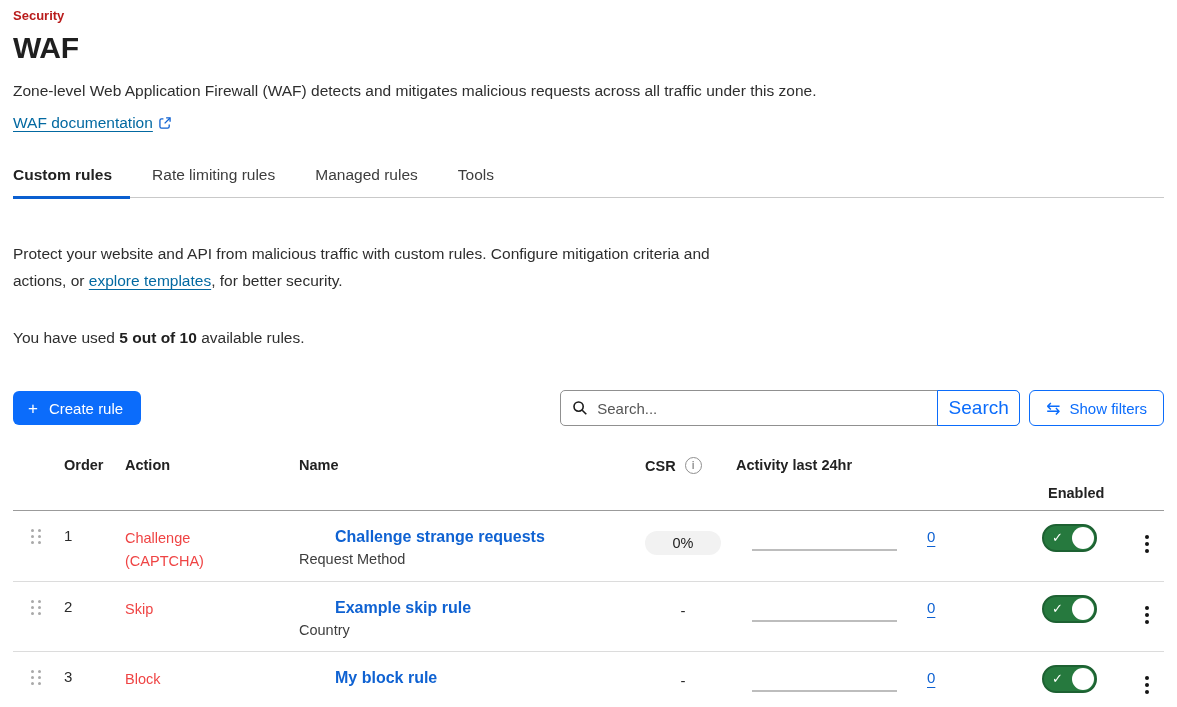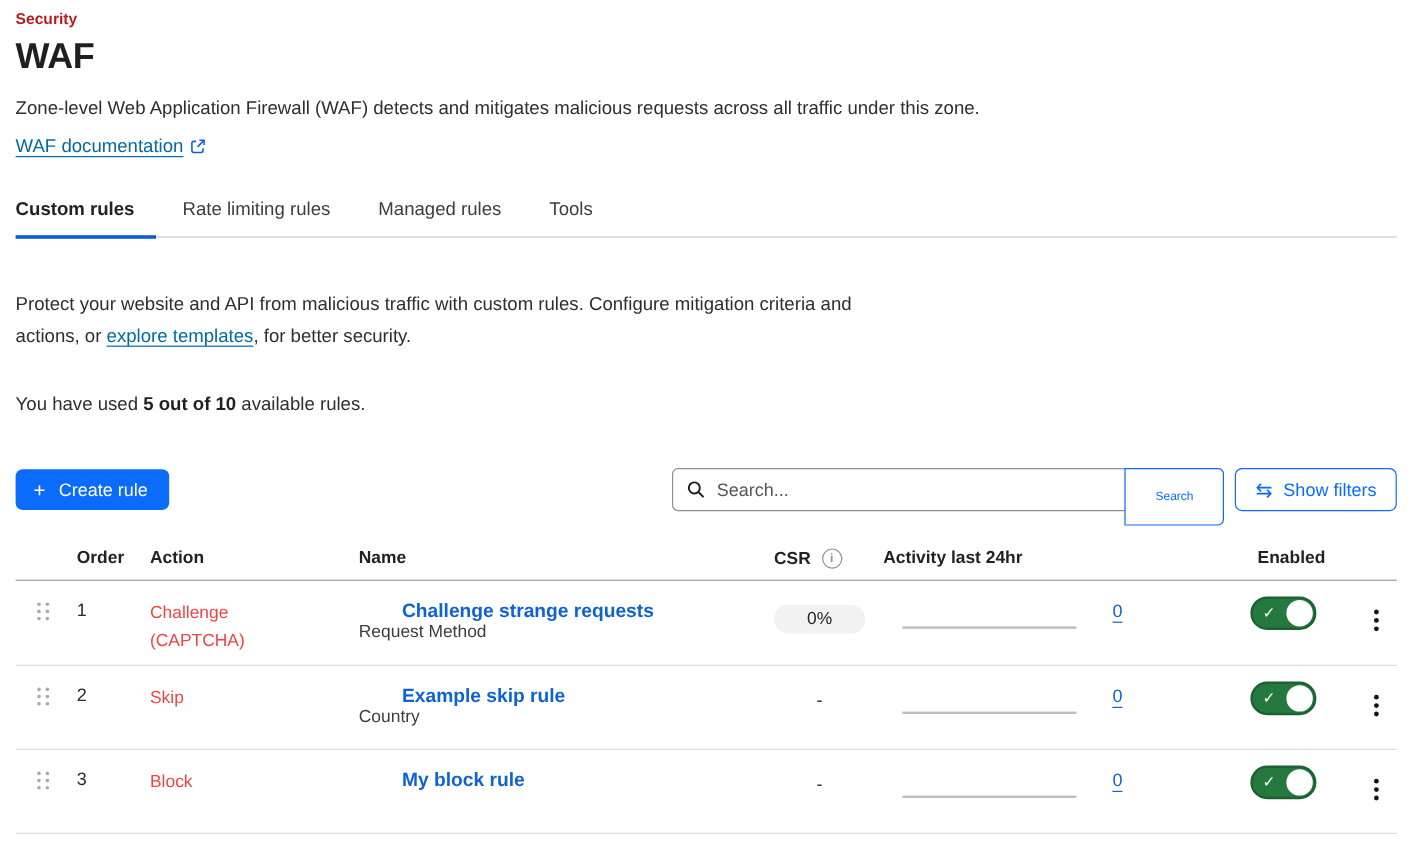--- a/index.html
+++ b/index.html
@@ -41,57 +41,57 @@
   .spacer { flex:1; }
   .search-group { position:relative; width:460px; height:36px; }
   .search-group input {
     box-sizing:border-box; width:100%; height:100%;
     border:1px solid #909090; border-radius:5px;
     padding:0 95px 0 36px; font-size:15px; color:#a21caf; font-family:inherit; outline:none;
   }
   .search-group input::placeholder { color:#565656; }
   .search-icon { position:absolute; left:12px; top:10px; }
   .search-btn {
-    position:absolute; right:0; top:0; height:48px; width:83px; box-sizing:border-box;
+    position:absolute; right:0; top:0; height:36px; width:83px; box-sizing:border-box;
     border:1.5px solid #0b6cfb; border-radius:0 5px 5px 0; background:#fff;
-    color:#0b6cfb; font-size:10px; cursor:pointer; font-family:inherit;
+    color:#0b6cfb; font-size:19px; cursor:pointer; font-family:inherit;
   }
   .filters-btn {
     display:inline-flex; align-items:center; gap:9px; margin-left:9px;
     height:36px; padding:0 16px; box-sizing:border-box;
     border:1.5px solid #0b6cfb; border-radius:6px; background:#fff;
     color:#0b6cfb; font-size:15px; cursor:pointer; font-family:inherit;
   }
   .filters-btn .swap { font-size:17px; line-height:1; }
 
   
   .table { margin-top:31px; border-bottom:1px solid #dcdcdc; }
   .grid-row {
     display:grid;
     grid-template-columns:51px 61px 174px 331px 106px 294px 99px 1fr;
     align-items:start;
   }
   .thead { border-bottom:1px solid #9b9b9b; }
   .th { font-size:14.5px; font-weight:600; color:#222; padding:0 0 9px 0; }
   .th.csr { display:flex; align-items:center; gap:9px; padding-left:15px; }
-  .th.enabled { padding-left:18px; }
+  .th.enabled { padding-left:18px;margin-top:28px; }
   .info-icon {
     width:15px; height:15px; border:1px solid #8f8f8f; border-radius:50%;
     color:#8f8f8f; font-size:10px; line-height:15px; text-align:center; display:inline-block;
     font-style:normal; cursor:pointer;
   }
   .trow { min-height:70px; box-sizing:border-box; }
   .trow + .trow { border-top:1px solid #dcdcdc; }
   .td { padding-top:16px; }
   .drag { display:grid; grid-template-columns:repeat(2,3px); gap:3px 4px; margin:18px 0 0 18px; cursor:grab; }
   .drag i { width:3px; height:3px; border-radius:50%; background:#a9a9a9; }
   .cell-order { font-size:15px; color:#2b2b2b; }
   .cell-action { font-size:14.5px; color:#ef4444; line-height:23px; }
   .rule-link { font-size:16px; font-weight:700; color:#0f62d2; text-decoration:none; cursor:pointer; display:inline-block; line-height:19px;margin-left:36px; }
-  .rule-field { font-size:14.5px; color:#3d3d3d; }
+  .rule-field { font-size:14.5px; color:#3d3d3d; margin-top:5px; }
   .cell-csr { display:flex; justify-content:center; padding-top:20px; }
   .badge { background:#f2f2f2; border-radius:13px; padding:4px 0; width:76px; text-align:center; font-size:14.5px; color:#222; }
   .csr-plain { font-size:15px; color:#2b2b2b; }
   .cell-activity { display:flex; align-items:flex-end; padding:0 0 15px 16px; height:55px; box-sizing:border-box; }
   .spark { width:145px; border-bottom:2px solid #bdbdbd; height:0; }
   .count-link { font-size:15px; color:#0f62d2; text-decoration:underline; text-underline-offset:4px; margin:0 0 6px 30px; cursor:pointer; }
   .cell-enabled { padding-left:12px; padding-top:13px; }
   .toggle {
     width:55px; height:28px; box-sizing:border-box; position:relative;
     background:#26793e; border:2px solid #1d6132; border-radius:15px; cursor:pointer;

